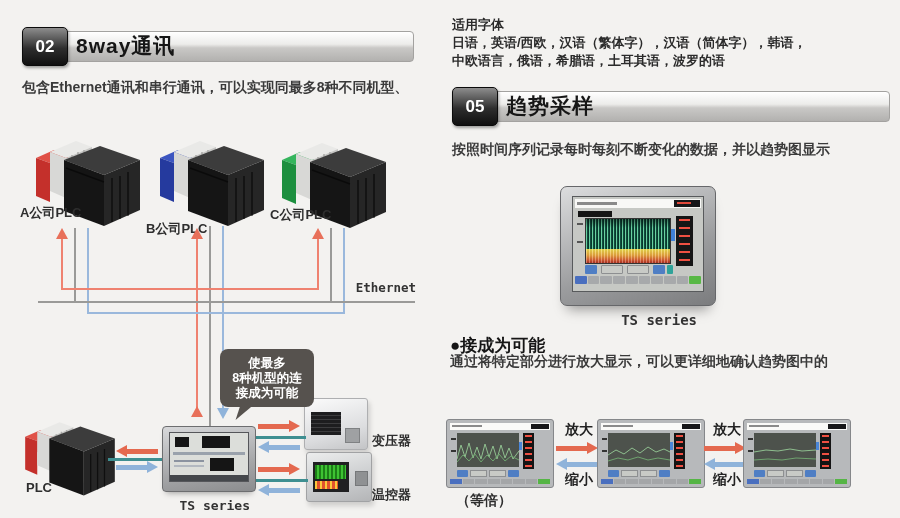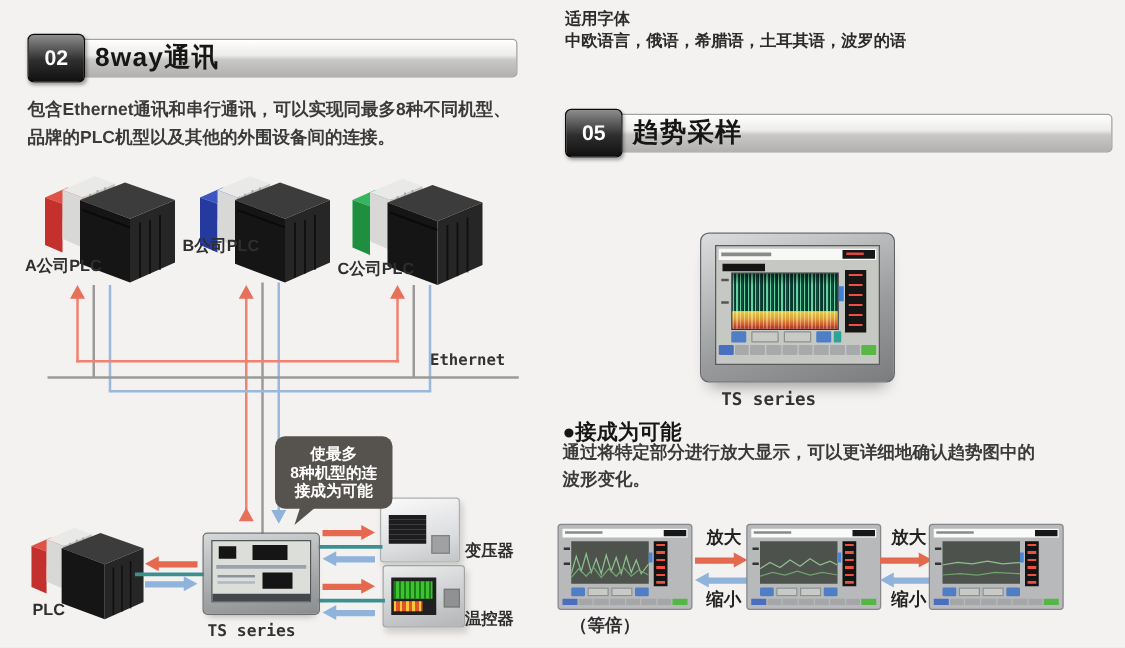--- a/index.html
+++ b/index.html
@@ -19,21 +19,21 @@
   .hdr-title{position:absolute;left:54px;top:5px;font-size:21px;font-weight:800;color:#161616;letter-spacing:1px;}
 
   
   .para{position:absolute;font-size:14px;line-height:22px;font-weight:600;color:#3a3a3a;}
   .para span{display:block;}
   .note{position:absolute;font-size:13px;line-height:18px;font-weight:700;color:#2b2b2b;}
   .note span{display:block;}
   .sub-hdr{position:absolute;font-size:17px;font-weight:800;color:#161616;}
   .dev-label{position:absolute;font-size:13px;font-weight:800;color:#2e2e2e;}
   .mono-label{position:absolute;font-family:"DejaVu Sans Mono","Liberation Mono",monospace;
-    font-weight:700;color:#333;text-align:left;}
+    font-weight:700;color:#333;text-align:right;}
 
   
   .wire{position:absolute;}
   .wire.gray{background:#9a9a98;}
   .wire.red{background:#ef8270;}
   .wire.blue{background:#9ab8dc;}
   .cable{position:absolute;height:3px;background:#3e8f91;}
   .vhead-up{position:absolute;width:0;height:0;border-left:6px solid transparent;
     border-right:6px solid transparent;border-bottom:11px solid #e8705a;}
   .vhead-down{position:absolute;width:0;height:0;border-left:6px solid transparent;
@@ -145,21 +145,20 @@
 <div class="stage">
 
   <div class="sec-hdr" style="left:22px;top:27px;width:392px;">
     <div class="hdr-bar"></div>
     <div class="hdr-badge">02</div>
     <div class="hdr-title">8way通讯</div>
   </div>
 
   <p class="para" style="left:22px;top:62px;width:404px;">
     <span>包含Ethernet通讯和串行通讯，可以实现同最多8种不同机型、</span>
-    <span>品牌的PLC机型以及其他的外围设备间的连接。</span>
   </p>
 
   <svg class="plc plc-a" style="left:30px;top:134px;" width="116" height="96" viewBox="0 0 116 96">
     <polygon points="6,24 24,16 38,21 20,29" fill="var(--accTop)"></polygon>
     <polygon points="6,24 20,29 20,68 6,62" fill="var(--acc)"></polygon>
     <polygon points="20,29 38,21 38,34 20,42" fill="var(--acc)" opacity="0.75"></polygon>
     <polygon points="20,18 46,7 62,13 36,24" fill="#e9e9e7"></polygon>
     <polygon points="20,18 36,24 36,64 20,57" fill="#d8d8d6"></polygon>
     <polygon points="36,24 62,13 62,52 36,64" fill="#c6c6c4"></polygon>
     <path d="M42,21 L42,58 M48,18 L48,55 M54,16 L54,52" stroke="#a9a9a7" stroke-width="1.5" fill="none"></path>
@@ -192,21 +191,21 @@
     <polygon points="36,24 62,13 62,52 36,64" fill="#c6c6c4"></polygon>
     <path d="M42,21 L42,58 M48,18 L48,55 M54,16 L54,52" stroke="#a9a9a7" stroke-width="1.5" fill="none"></path>
     <polygon points="34,26 70,12 110,26 74,41" fill="#3c3c3c"></polygon>
     <polygon points="34,26 74,41 74,92 34,77" fill="#151515"></polygon>
     <polygon points="74,41 110,26 110,76 74,92" fill="#262626"></polygon>
     <path d="M82,44 L82,88 M90,42 L90,85 M98,38 L98,82" stroke="#000" stroke-width="1.5" opacity="0.6" fill="none"></path>
     <path d="M36,34 L74,48" stroke="#000" stroke-width="1.5" opacity="0.5" fill="none"></path>
   </svg>
 
   <div class="dev-label" style="left:20px;top:204px;">A公司PLC</div>
-  <div class="dev-label" style="left:146px;top:188px;text-align:center;">B公司PLC</div>
+  <div class="dev-label" style="left:146px;top:220px;text-align:center;">B公司PLC</div>
   <div class="dev-label" style="left:270px;top:206px;">C公司PLC</div>
 
   <div class="wire red" style="left:61px;top:238px;width:2px;height:52px;"></div>
   <div class="wire gray" style="left:74px;top:228px;width:2px;height:74px;"></div>
   <div class="wire blue" style="left:87px;top:228px;width:2px;height:85px;"></div>
   <div class="wire red" style="left:196px;top:238px;width:2px;height:170px;"></div>
   <div class="wire gray" style="left:209px;top:226px;width:2px;height:202px;"></div>
   <div class="wire blue" style="left:222px;top:226px;width:2px;height:182px;"></div>
   <div class="wire red" style="left:317px;top:238px;width:2px;height:52px;"></div>
   <div class="wire gray" style="left:330px;top:228px;width:2px;height:74px;"></div>
@@ -289,32 +288,34 @@
     </div>
 
   <div class="cable" style="left:252px;top:479px;width:56px;"></div>
   <div class="ba red right" style="left:258px;top:463px;width:42px;">
       <div class="body"></div>
     </div>
   <div class="ba blue left" style="left:258px;top:484px;width:42px;">
       <div class="body"></div>
     </div>
 
-  <div class="note" style="left:452px;top:6px;width:440px;">
+  <div class="note" style="left:452px;top:16px;width:440px;">
     <span>适用字体</span>
+    <span>日语，英语/西欧，汉语（繁体字），汉语（简体字），韩语，</span>
     <span>中欧语言，俄语，希腊语，土耳其语，波罗的语</span>
   </div>
 
   <div class="sec-hdr" style="left:452px;top:87px;width:438px;">
     <div class="hdr-bar"></div>
     <div class="hdr-badge">05</div>
     <div class="hdr-title">趋势采样</div>
   </div>
 
   <p class="para" style="left:452px;top:124px;width:440px;">
+    <span>按照时间序列记录每时每刻不断变化的数据，并以趋势图显示</span>
   </p>
 
   <div class="hmi-big">
     <div class="scr">
       <div class="hb-titlebar">
         <div class="hb-titletext"></div>
         <div class="hb-titlebtn"></div>
       </div>
       <div class="hb-chip"></div>
       <div class="hb-ytick" style="left:4px;top:26px;"></div>
@@ -345,21 +346,20 @@
           <div class="k last"></div>
       </div>
     </div>
   </div>
   <div class="mono-label" style="left:577px;top:312px;width:120px;font-size:14px;">TS series</div>
 
   <div class="sub-hdr" style="left:450px;top:334px;">●接成为可能</div>
 
   <p class="para" style="left:450px;top:336px;width:442px;">
     <span>通过将特定部分进行放大显示，可以更详细地确认趋势图中的</span>
-    <span>波形变化。</span>
   </p>
 
   <div class="mini" style="left:446px;top:419px;">
     <div class="tb">
         <div class="txt"></div>
         <div class="btn"></div>
       </div>
     <div class="chip"></div>
     <div class="yt" style="top:18px;"></div>
       <div class="yt" style="top:30px;"></div>

